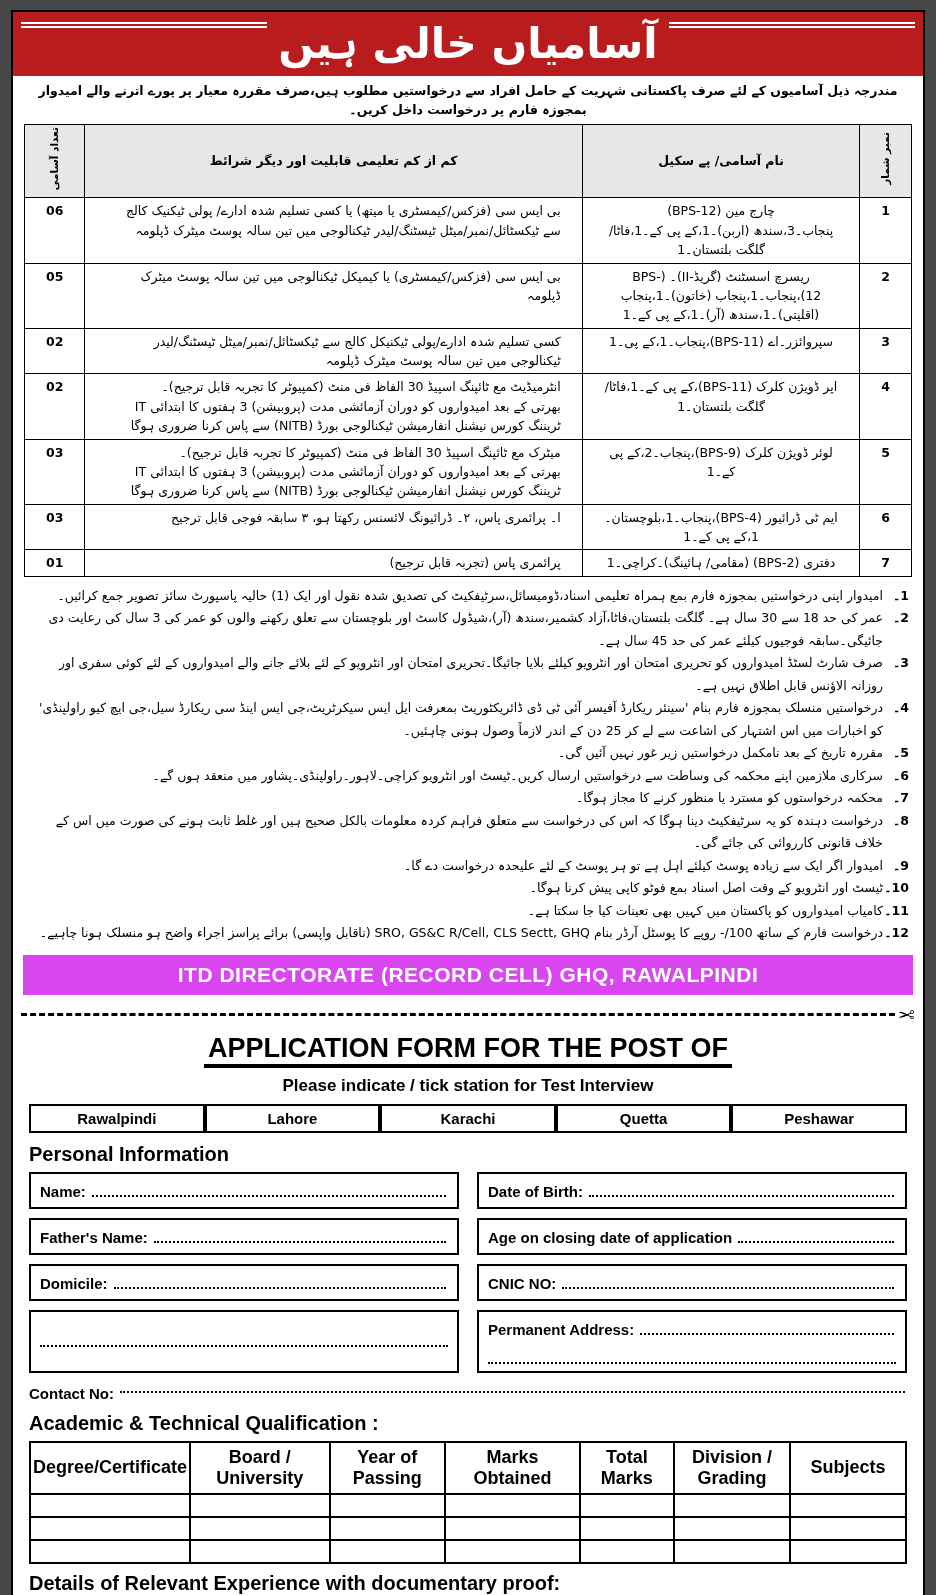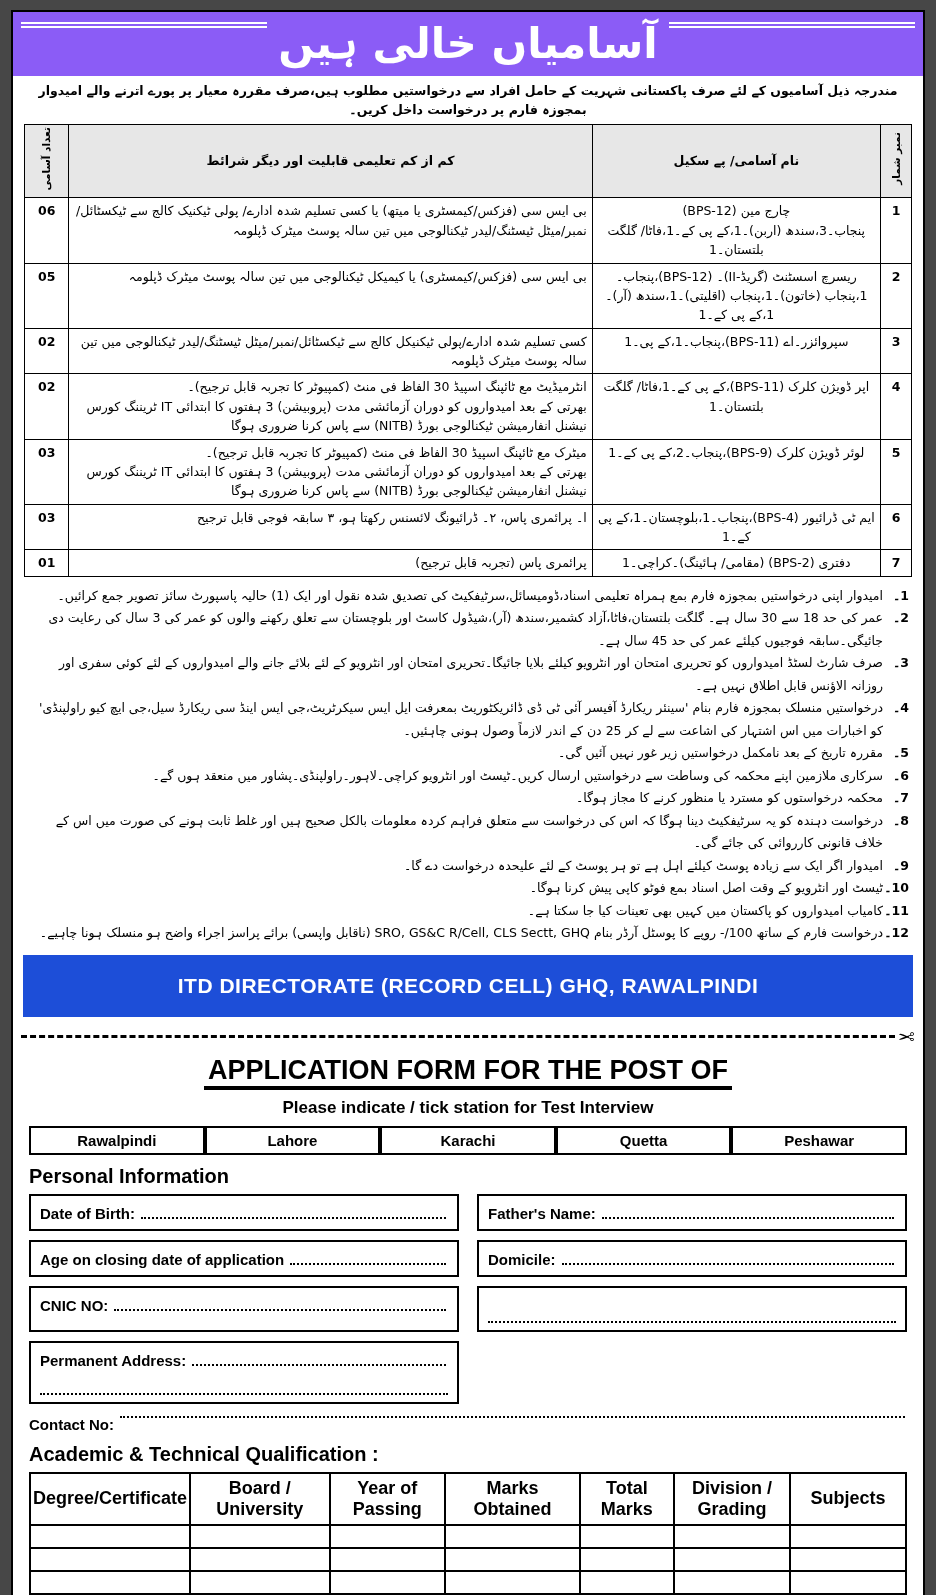--- a/index.html
+++ b/index.html
@@ -12,21 +12,21 @@
     width: 914px;
     margin: 10px auto;
     background: #ffffff;
     border: 2px solid #000;
     padding-bottom: 14px;
   }
 
   
   .banner {
     position: relative;
-    background: #8b5cf6;
+    background: #b91c1c;
     height: 64px;
     display: flex;
     align-items: center;
     justify-content: center;
   }
   .banner-line {
     position: absolute;
     top: 10px;
     border-top: 6px double #fff;
     width: 27%;
@@ -53,21 +53,21 @@
   
   .vtable {
     width: calc(100% - 22px);
     margin: 0 11px;
     border-collapse: collapse;
     font-size: 12.5px;
     line-height: 1.55;
   }
   .vtable th, .vtable td {
     border: 1.5px solid #000;
-    padding: 3px 5px;
+    padding: 3px 21px;
     vertical-align: top;
   }
   .vtable thead th {
     background: #e7e7e7;
     font-weight: bold;
     text-align: center;
     vertical-align: middle;
     padding: 2px;
     height: 44px;
   }
@@ -88,28 +88,28 @@
     margin: 8px 14px 10px;
     font-size: 12.5px;
     line-height: 1.8;
   }
   .term { display: flex; }
   .term-num { flex: 0 0 26px; font-weight: bold; }
   .term-text { flex: 1; }
 
   
   .dir-bar {
-    background: #1d4ed8;
+    background: #d946ef;
     color: #fff;
     text-align: center;
     font-family: "Liberation Sans", sans-serif;
     font-weight: bold;
     font-size: 21px;
     letter-spacing: 0.5px;
-    padding: 19px 0;
+    padding: 8px 0;
     margin: 4px 10px 0;
   }
 
   
   .cutline {
     display: flex;
     align-items: center;
     margin: 8px 8px 2px;
   }
   .cutline .dash { flex: 1; border-top: 3px dashed #000; }
@@ -169,21 +169,21 @@
     height: 0;
     min-width: 30px;
   }
   .dots-full {
     border-bottom: 2px dotted #000;
     margin-top: 24px;
     height: 0;
   }
   .contact-row {
     display: flex;
-    align-items: flex-start;
+    align-items: center;
     font-weight: bold;
     font-size: 15px;
     margin: 12px 0 10px;
   }
 
   .ftable {
     width: 100%;
     border-collapse: collapse;
     margin-bottom: 8px;
   }
@@ -338,20 +338,26 @@
       <div class="station">Rawalpindi</div>
       <div class="station">Lahore</div>
       <div class="station">Karachi</div>
       <div class="station">Quetta</div>
       <div class="station">Peshawar</div>
     </div>
 
     <div class="pi-head">Personal Information</div>
 
     <div class="grid">
+      <div class="fbox">
+        <div class="frow">
+            <span>Name:</span>
+            <span class="dots"></span>
+          </div>
+      </div>
       <div class="fbox">
         <div class="frow">
             <span>Date of Birth:</span>
             <span class="dots"></span>
           </div>
       </div>
 
       <div class="fbox">
         <div class="frow">
             <span>Father's Name:</span>

